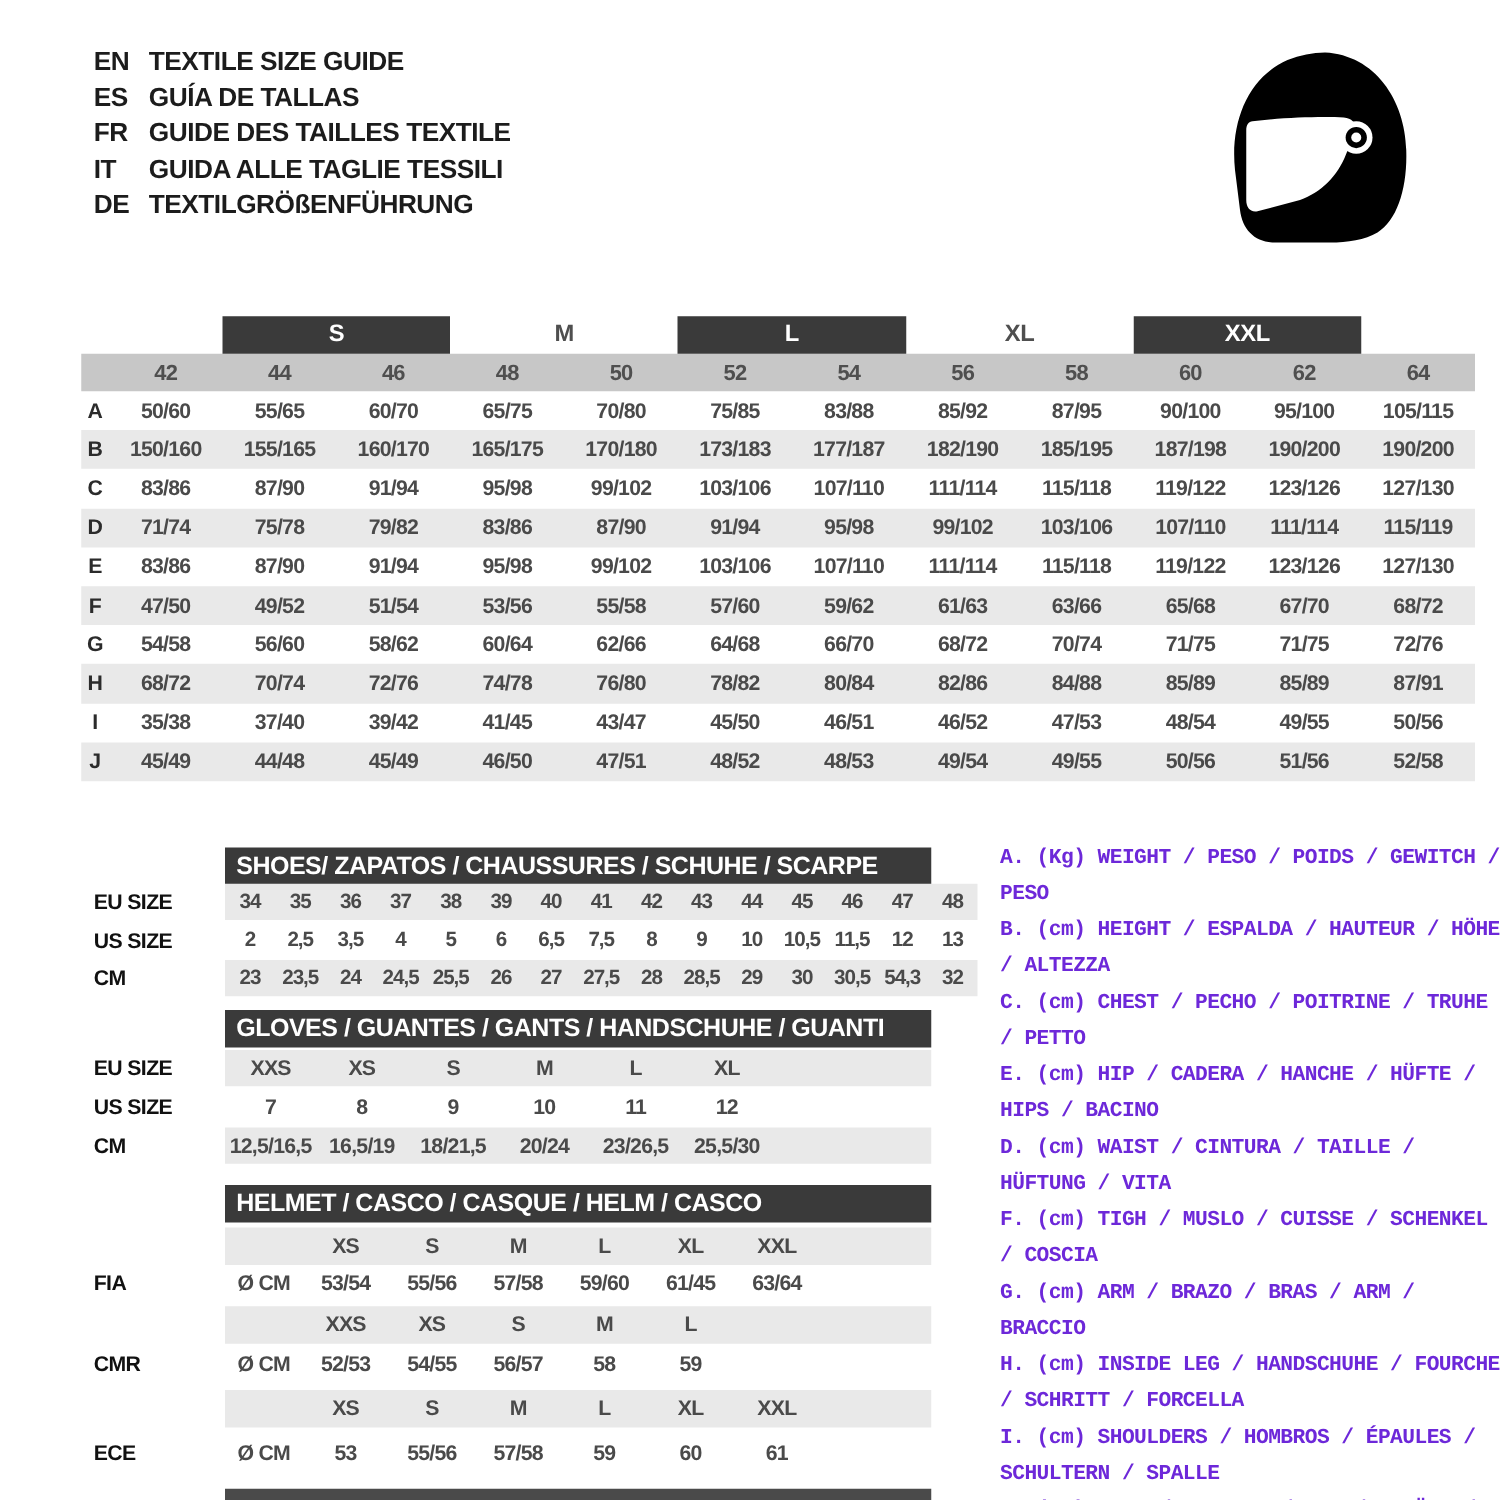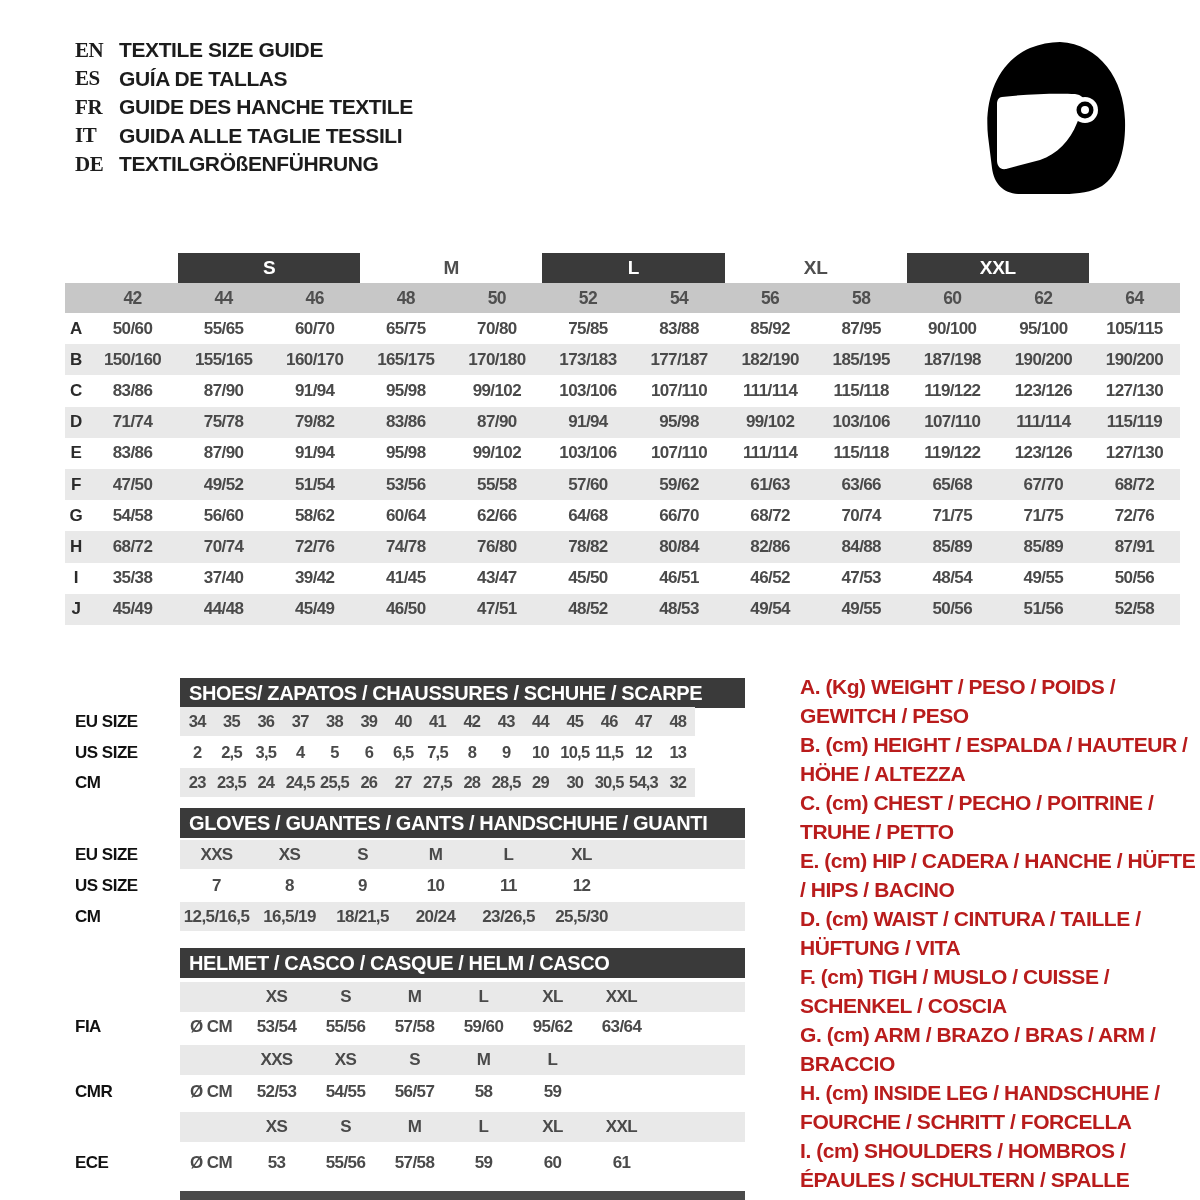--- a/index.html
+++ b/index.html
@@ -5,21 +5,21 @@
   html,body{margin:0;padding:0;}
   body{
     width:1200px;height:1200px;background:#ffffff;position:relative;overflow:hidden;
     font-family:"Liberation Sans",sans-serif;font-weight:bold;color:#1c1c1c;
   }
   .abs{position:absolute;}
 
   
   .lang-block{left:75px;top:36px;}
   .lang-row{display:flex;height:28.5px;align-items:center;font-size:21px;letter-spacing:-0.4px;}
-  .lang-code{width:44px;font-family:Liberation Serif, serif;}
+  .lang-code{width:44px;}
 
   
   .helmet-icon{left:982px;top:36px;}
 
   
   .main-table{left:65px;top:253px;width:1115px;}
   .grid13{display:grid;grid-template-columns:22px repeat(12,1fr);}
   .groups-row{height:30px;}
   .group{display:flex;align-items:center;justify-content:center;font-size:19px;color:#4f4f4f;letter-spacing:-0.3px;}
   .group.boxed{background:#3a3a3a;color:#ffffff;}
@@ -32,58 +32,58 @@
 
   
   .dark-bar{position:absolute;left:180px;width:565px;height:30px;background:#3a3a3a;color:#fff;
     display:flex;align-items:center;padding-left:9px;box-sizing:border-box;font-size:20px;letter-spacing:-0.4px;}
 
   
   .side-label{position:absolute;left:75px;height:29px;display:flex;align-items:center;
     font-size:17px;letter-spacing:-0.5px;color:#111;}
 
   
-  .shoe-row{position:absolute;left:180px;width:515px;height:29px;display:grid;
+  .shoe-row{position:absolute;left:180px;width:602px;height:29px;display:grid;
     grid-template-columns:repeat(15,1fr);align-items:center;}
   .shoe-row .cell{font-size:16.5px;letter-spacing:-0.8px;}
 
   
   .glove-row{position:absolute;left:180px;width:565px;height:29px;display:grid;
     grid-template-columns:repeat(6,73px) 1fr;align-items:center;}
 
   
   .hrow{position:absolute;left:180px;width:565px;height:30px;display:grid;
     grid-template-columns:62px repeat(6,69px) 1fr;align-items:center;}
 
   .rowband-gray{background:#e9e9e9;}
 
   
   .legend{left:800px;top:672px;width:400px;}
-  .legend-item{font-size:21px;line-height:29px;letter-spacing:-0.45px;color:#b91c1c;}
+  .legend-item{font-size:17px;line-height:29px;letter-spacing:-0.45px;color:#6d28d9;font-family:Liberation Mono, monospace;}
 
   
   .bottom-bar{left:180px;top:1191px;width:565px;height:9px;background:#4a4a4a;}
 </style>
 </head>
 <body>
 
 <div>
 
   <div class="abs lang-block" id="lang-block">
       <div class="lang-row">
         <span class="lang-code">EN</span>
         <span class="lang-title">TEXTILE SIZE GUIDE</span>
       </div>
       <div class="lang-row">
         <span class="lang-code">ES</span>
         <span class="lang-title">GUÍA DE TALLAS</span>
       </div>
       <div class="lang-row">
         <span class="lang-code">FR</span>
-        <span class="lang-title">GUIDE DES HANCHE TEXTILE</span>
+        <span class="lang-title">GUIDE DES TAILLES TEXTILE</span>
       </div>
       <div class="lang-row">
         <span class="lang-code">IT</span>
         <span class="lang-title">GUIDA ALLE TAGLIE TESSILI</span>
       </div>
       <div class="lang-row">
         <span class="lang-code">DE</span>
         <span class="lang-title">TEXTILGRÖßENFÜHRUNG</span>
       </div>
     </div>
@@ -380,21 +380,21 @@
       <div class="cell">L</div>
       <div class="cell">XL</div>
       <div class="cell">XXL</div>
     </div>
   <div class="hrow" id="hm-val-0" style="top:1012px">
       <div class="cell">Ø CM</div>
       <div class="cell">53/54</div>
       <div class="cell">55/56</div>
       <div class="cell">57/58</div>
       <div class="cell">59/60</div>
-      <div class="cell">95/62</div>
+      <div class="cell">61/45</div>
       <div class="cell">63/64</div>
     </div>
   <div class="hrow rowband-gray" id="hm-sz-1" style="top:1045px">
       <div class="cell"></div>
       <div class="cell">XXS</div>
       <div class="cell">XS</div>
       <div class="cell">S</div>
       <div class="cell">M</div>
       <div class="cell">L</div>
       <div class="cell"></div>

